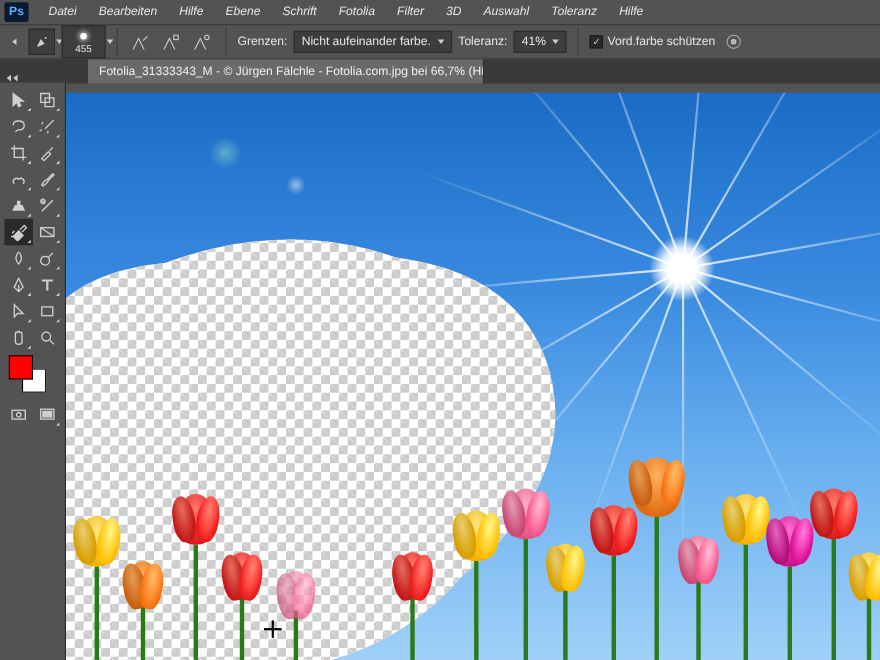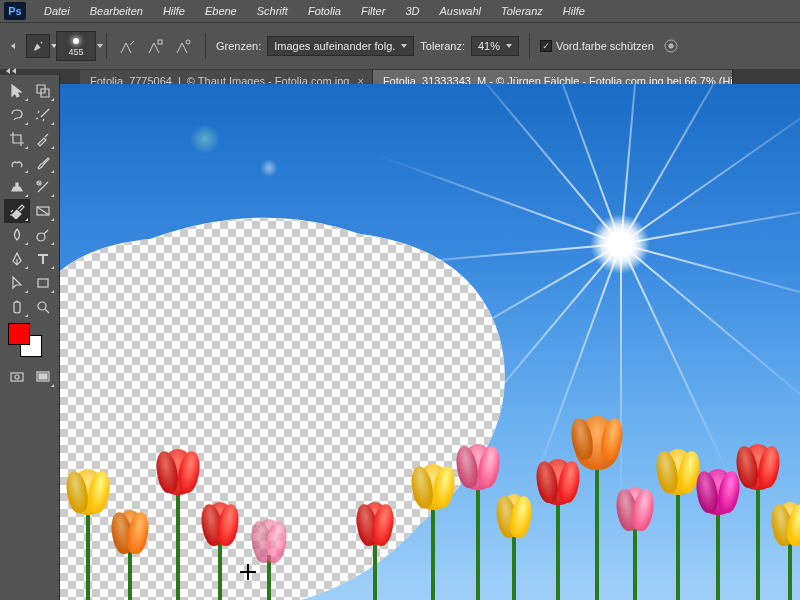--- a/index.html
+++ b/index.html
@@ -4,21 +4,21 @@
 <style>
   * { margin: 0; padding: 0; box-sizing: border-box; font-family: "Segoe UI", Tahoma, sans-serif; }
   body { width: 800px; height: 600px; background: #535353; color: #e6e6e6; font-size: 11px; overflow: hidden; }
 
   
   .menubar { height: 22px; background: #535353; display: flex; align-items: center; padding-left: 4px; }
   .ps-logo { width: 22px; height: 18px; background: #0a1a33; color: #5cb3ff; font-weight: bold; font-size: 11px; display: flex; align-items: center; justify-content: center; margin-right: 8px; border-radius: 2px; }
   .menubar .menu-item { padding: 2px 10px; cursor: default; font-style: italic; }
 
   
-  .options-bar { height: 48px; background: #535353; border-top: 1px solid #3a3a3a; border-bottom: 1px solid #3a3a3a; display: flex; align-items: center; padding: 0 6px; gap: 6px; }
+  .options-bar { height: 32px; background: #535353; border-top: 1px solid #3a3a3a; border-bottom: 1px solid #3a3a3a; display: flex; align-items: center; padding: 0 6px; gap: 6px; }
   .tool-preset { width: 24px; height: 24px; border: 1px solid #2a2a2a; background: #3d3d3d; display: flex; align-items: center; justify-content: center; position: relative; }
   .tool-preset svg { width: 14px; height: 14px; }
   .tool-preset .chev { position: absolute; right: -8px; top: 9px; border-left: 3px solid transparent; border-right: 3px solid transparent; border-top: 4px solid #ccc; }
   .brush-picker { display: flex; flex-direction: column; align-items: center; width: 40px; height: 30px; border: 1px solid #2a2a2a; background: #3d3d3d; justify-content: center; position: relative; }
   .brush-dot { width: 20px; height: 12px; display: flex; align-items: center; justify-content: center; }
   .brush-dot span { display: inline-block; width: 6px; height: 6px; background: #fff; border-radius: 50%; box-shadow: 0 0 4px 2px rgba(255,255,255,.5); }
   .brush-size { font-size: 9px; color: #e6e6e6; }
   .brush-picker .chev { position: absolute; right: -8px; top: 12px; border-left: 3px solid transparent; border-right: 3px solid transparent; border-top: 4px solid #ccc; }
   .divider { width: 1px; height: 26px; background: #3a3a3a; margin: 0 4px; }
   .opt-icon { width: 22px; height: 22px; display: flex; align-items: center; justify-content: center; }
@@ -141,21 +141,21 @@
   </div>
   <div class="opt-icon">
     <svg viewBox="0 0 18 18">
         <path d="M2 16 L7 6 L12 16" stroke="#ccc"></path>
         <circle cx="13" cy="5" r="2" stroke="#ccc"></circle>
       </svg>
   </div>
   <div class="divider"></div>
   <span class="opt-label">Grenzen:</span>
   <div class="opt-dropdown">
-    <span>Images aufeinander folg.</span>
+    <span>Nicht aufeinander farbe.</span>
     <span class="dd-chev"></span>
   </div>
   <span class="opt-label">Toleranz:</span>
   <div class="opt-dropdown">
     <span>41%</span>
     <span class="dd-chev"></span>
   </div>
   <div class="divider"></div>
   <div class="chk">
     <div class="chk-box">✓</div>
@@ -168,24 +168,20 @@
       </svg>
   </div>
 </div>
 
 <div class="small-expander" style="position:absolute;top:66px;left:4px;">
     <span></span>
     <span style="margin-left:2px"></span>
   </div>
 
 <div class="doc-tabs">
-  <div class="doc-tab">
-    <span>Fotolia_7775064_L © Thaut Images - Fotolia.com.jpg</span>
-    <span class="close">×</span>
-  </div>
   <div class="doc-tab active">
     <span>Fotolia_31333343_M - © Jürgen Fälchle - Fotolia.com.jpg bei 66,7% (Hintergrun</span>
   </div>
 </div>
 
 <div class="tool-panel">
   <div class="tool-grid">
     <div class="tool-btn">
         <svg viewBox="0 0 16 16">
           <path d="M3 2 L3 13 L6 10 L8 14 L10 13 L8 9 L12 9 Z" class="filled" fill="#d0d0d0"></path>

